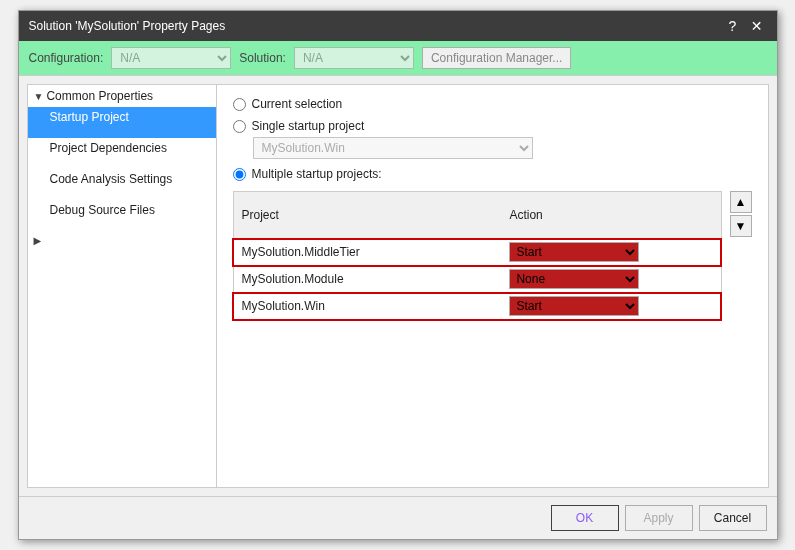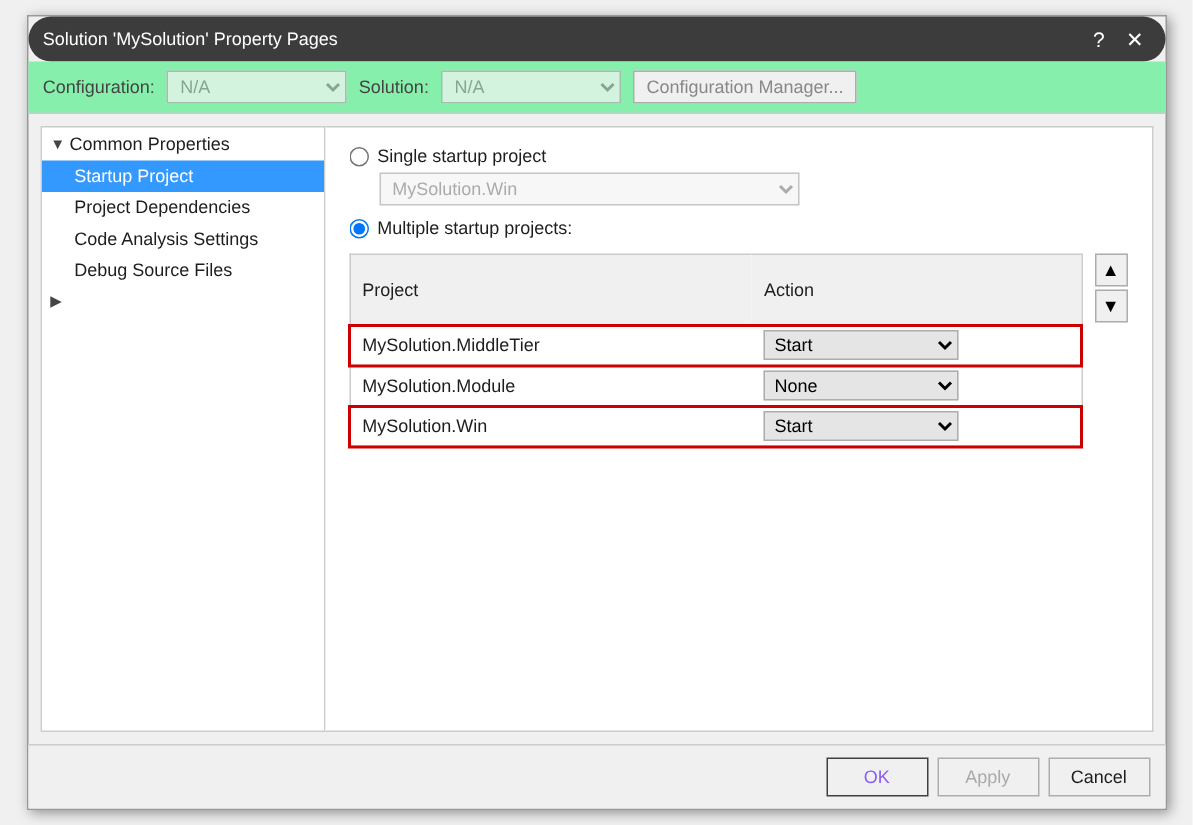--- a/index.html
+++ b/index.html
@@ -25,21 +25,20 @@
     }
     .title-bar {
       background: #3c3c3c;
       color: #fff;
       padding: 6px 10px;
       display: flex;
       align-items: center;
       justify-content: space-between;
       height: 30px;
       flex-shrink: 0;
-      border-radius: 15px;
     }
     .title-bar-text {
       font-size: 12px;
     }
     .title-bar-buttons {
       display: flex;
       gap: 4px;
     }
     .title-btn {
       width: 20px;
@@ -113,21 +112,21 @@
       cursor: pointer;
       color: #1e1e1e;
       font-size: 12px;
     }
     .tree-arrow {
       font-size: 10px;
       margin-right: 3px;
       color: #444;
     }
     .tree-child {
-      padding: 3px 6px 4px 22px;
+      padding: 3px 6px 14px 22px;
       cursor: pointer;
       color: #1e1e1e;
       font-size: 12px;
     }
     .tree-child.selected {
       background: #3399ff;
       color: #fff;
     }
 
     .main-panel {
@@ -187,21 +186,21 @@
       font-size: 12px;
       color: #1e1e1e;
       border-bottom: 1px solid #e8e8e8;
     }
     .projects-table tr:last-child td {
       border-bottom: none;
     }
     .action-select {
       height: 20px;
       border: 1px solid #adadad;
-      background: #e5e5e5;
+      background: #b91c1c;
       font-size: 12px;
       padding: 0 2px;
       width: 130px;
       cursor: pointer;
     }
 
     .up-down-buttons {
       display: flex;
       flex-direction: column;
       gap: 2px;
@@ -310,20 +309,24 @@
       <div class="tree-section">
         <div class="tree-parent">
           <span class="tree-arrow">▶</span>
         </div>
       </div>
     </div>
 
     <div class="main-panel">
       <div class="radio-group">
 
+        <div class="radio-row">
+          <input type="radio" name="startup" id="r1" style="">
+          <label class="radio-label" for="r1">Current selection</label>
+        </div>
 
         <div>
           <div class="radio-row">
             <input type="radio" name="startup" id="r2" style="">
             <label class="radio-label" for="r2">Single startup project</label>
           </div>
           <div style="margin-top: 4px;">
             <select class="single-project-select" disabled="">
               <option>MySolution.Win</option>
             </select>

